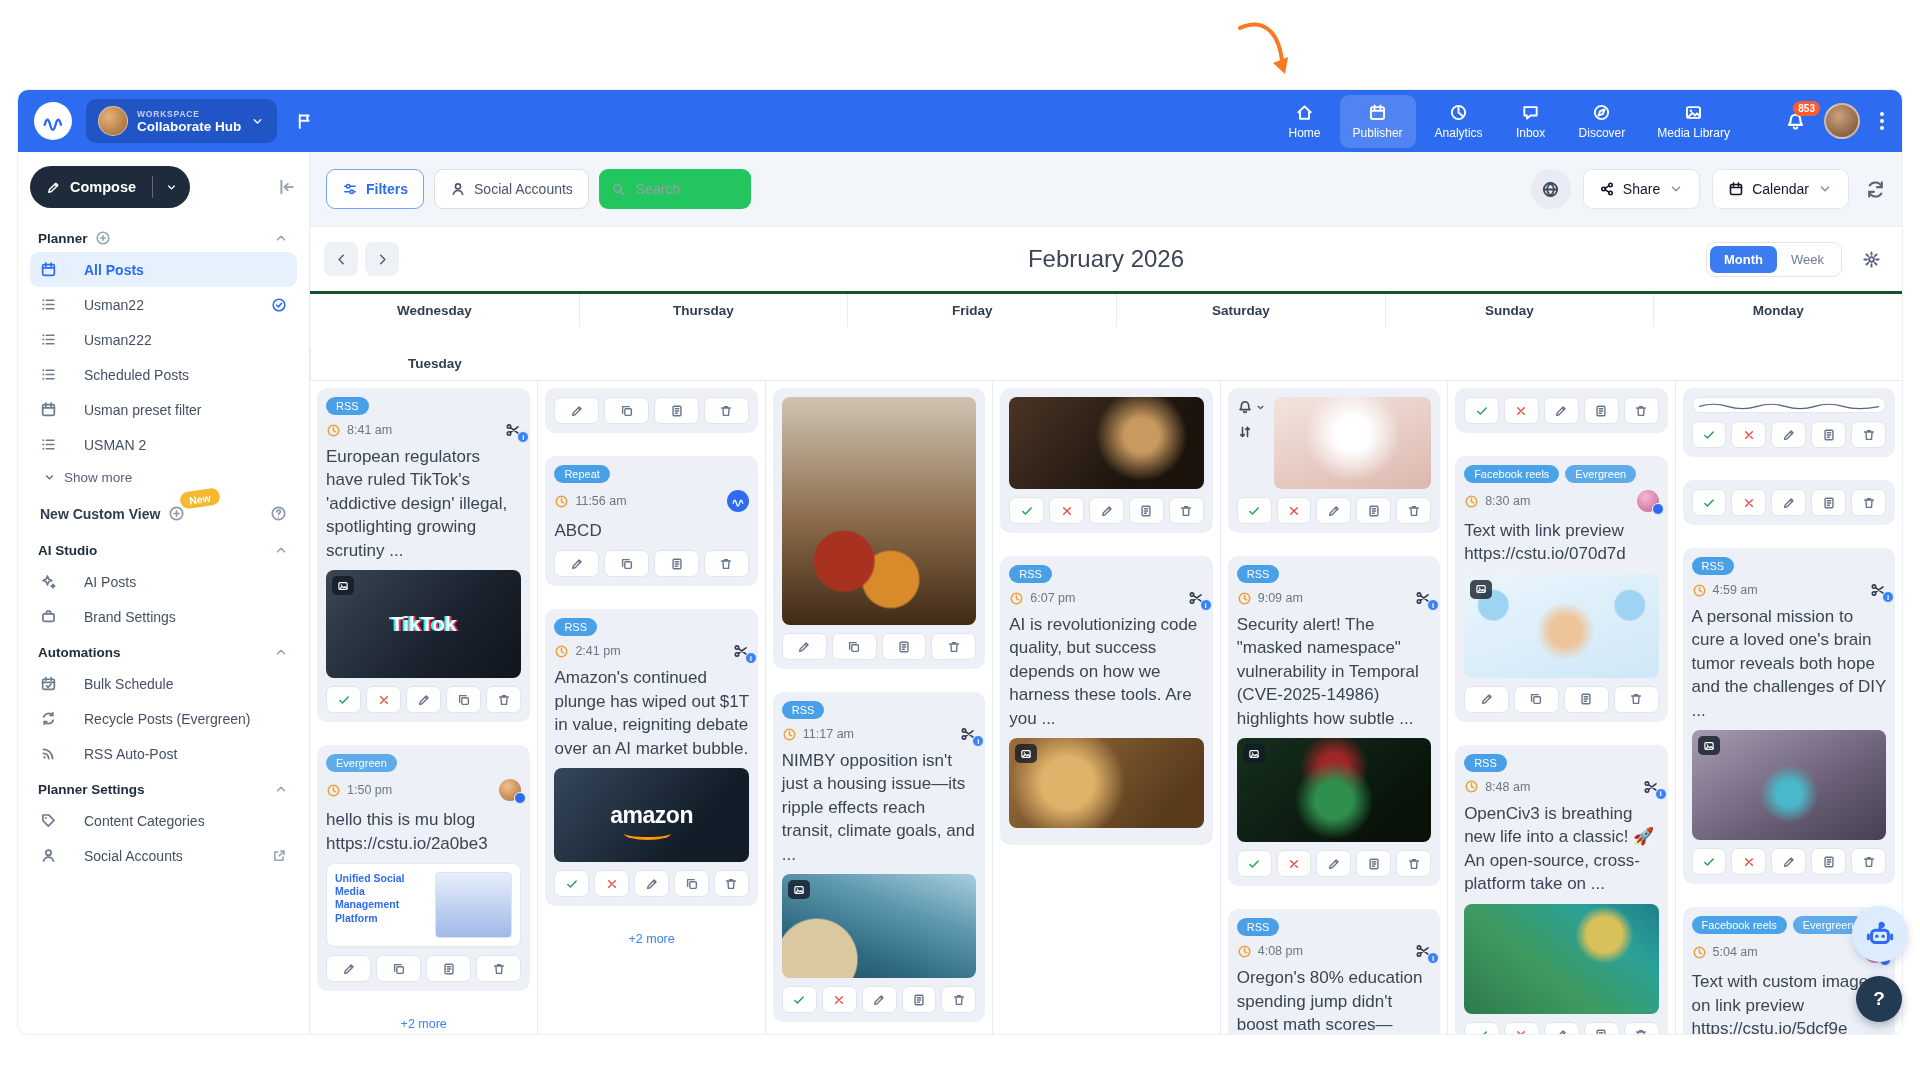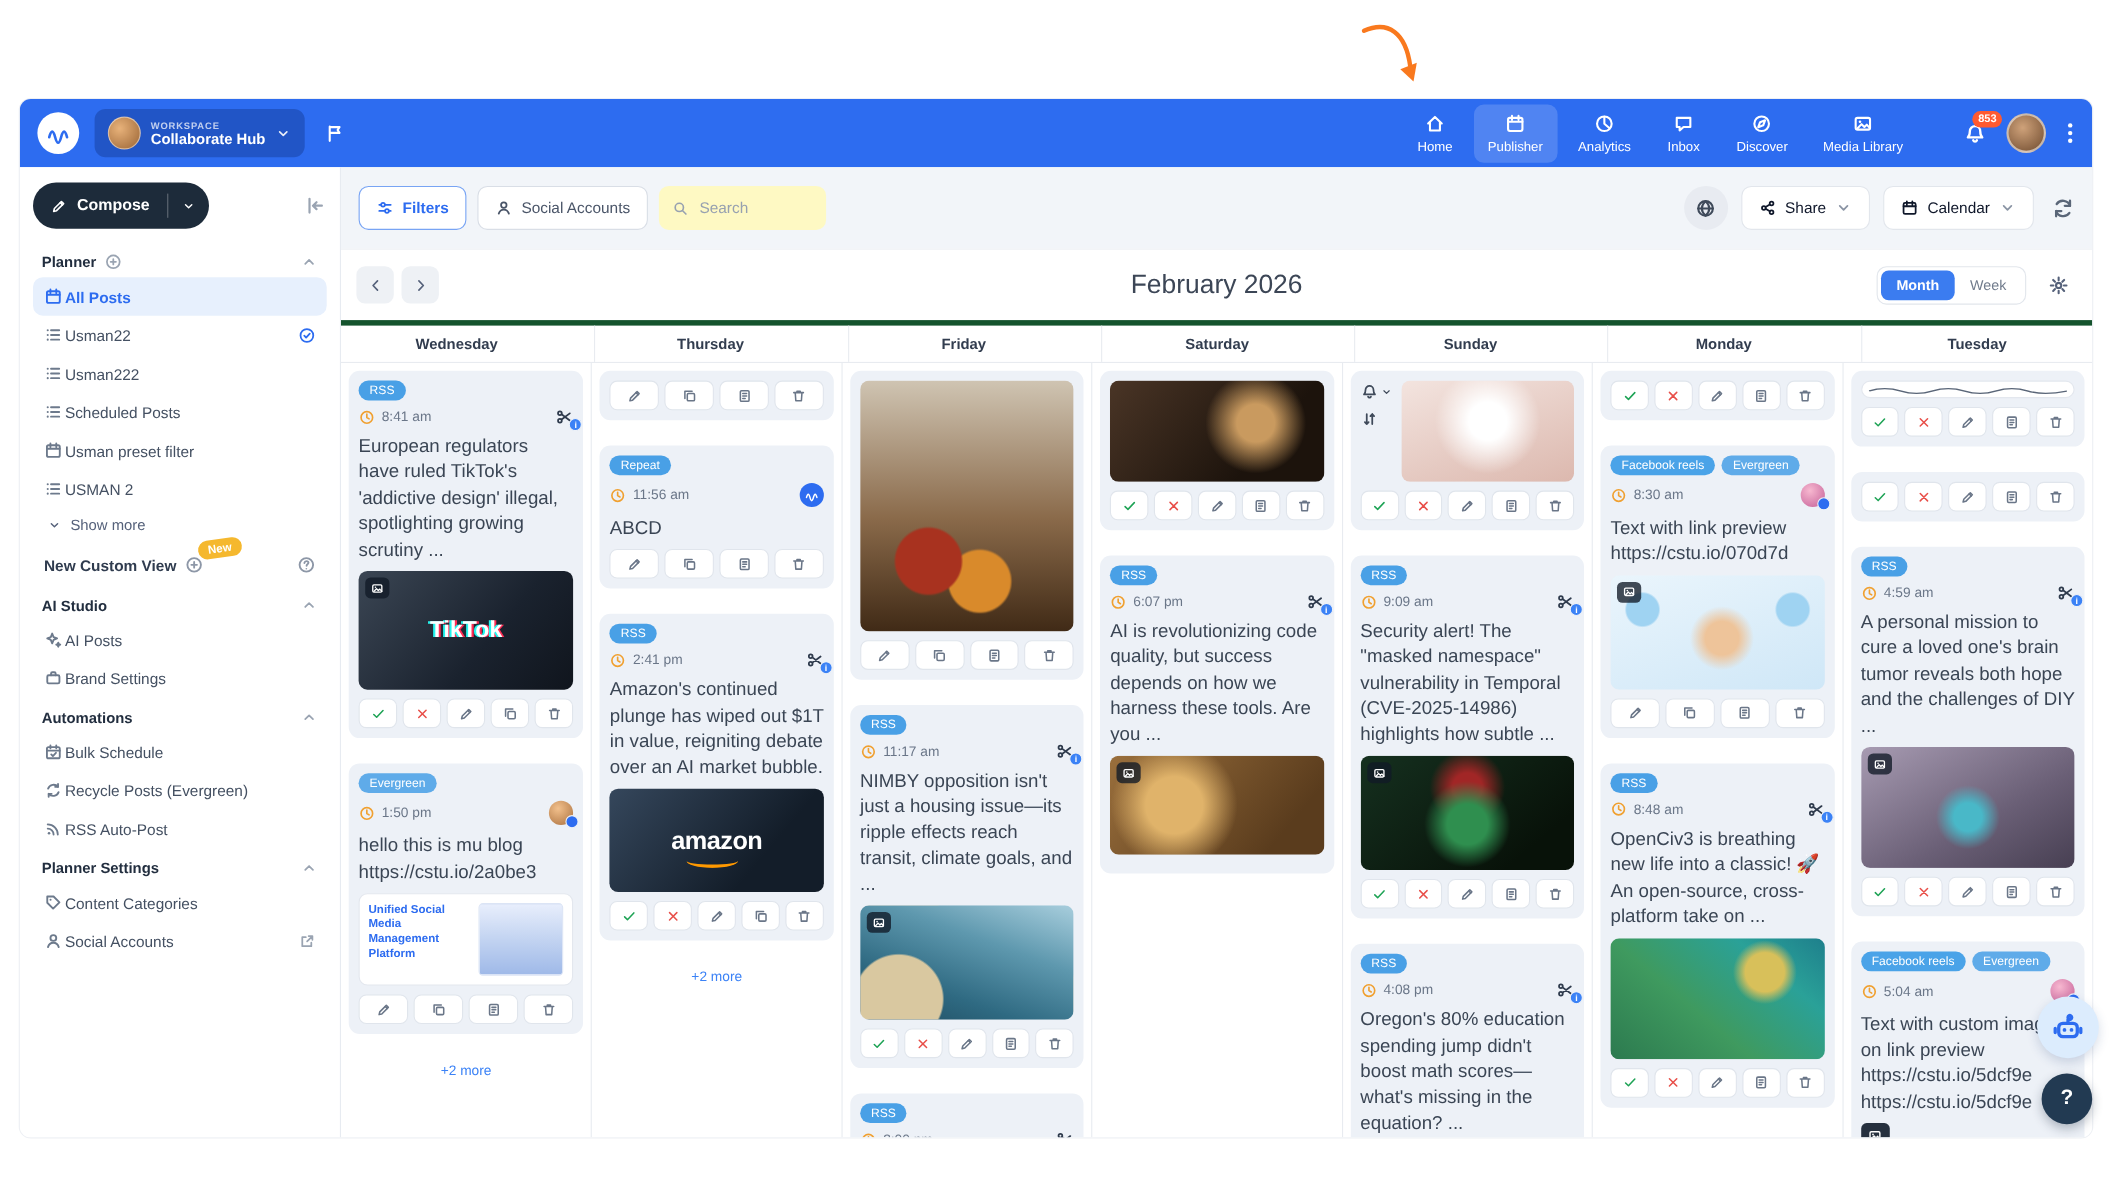--- a/index.html
+++ b/index.html
@@ -60,21 +60,21 @@
                  height:42px; overflow:hidden; cursor:pointer; }
   .compose-main { display:flex; align-items:center; gap:9px; padding:0 16px; font-size:14.5px; font-weight:600; }
   .compose-main .icn { width:15px; height:15px; }
   .compose-div { width:1px; height:22px; background:rgba(255,255,255,.3); }
   .compose-caret { padding:0 12px; display:flex; align-items:center; align-self:stretch; }
   .compose-caret .icn { width:13px; height:13px; }
   .collapse-btn { margin-left:auto; color:#9aa4b2; width:20px; height:20px; cursor:pointer; }
   .sec-head { display:flex; align-items:center; gap:7px; padding:10px 8px 6px; font-size:13.5px; font-weight:700; color:#222e3f; }
   .sec-head .plus { width:16px; height:16px; color:#9aa4b2; cursor:pointer; }
   .sec-head .chev { margin-left:auto; width:16px; height:16px; color:#9aa4b2; cursor:pointer; }
-  .side-item { display:flex; align-items:center; gap:2px; padding:9px 10px; border-radius:9px;
+  .side-item { display:flex; align-items:center; gap:27px; padding:9px 10px; border-radius:9px;
                font-size:14px; color:#445062; cursor:pointer; white-space:nowrap; }
   .side-item .icn { width:17px; height:17px; color:#6d7a8c; flex:none; }
   .side-item.active { background:#e7f0fd; color:#2d6cf0; font-weight:600; }
   .side-item.active .icn { color:#2d6cf0; }
   .side-item .trail { margin-left:auto; width:16px; height:16px; }
   .trail.blue { color:#2d6cf0; }
   .trail.gray { color:#9aa4b2; }
   .show-more { display:flex; align-items:center; gap:8px; padding:8px 10px 8px 13px; font-size:13.5px; color:#55617a; cursor:pointer; }
   .show-more .icn { width:13px; height:13px; }
   .custom-view { position:relative; display:flex; align-items:center; gap:8px; padding:12px 10px 10px;
@@ -85,21 +85,21 @@
   .help-circ { margin-left:auto; width:17px; height:17px; color:#8d97a7; cursor:pointer; }
 
   
   .main { flex:1; display:flex; flex-direction:column; min-width:0; background:#f2f5f9; }
   .toolbar { height:74px; display:flex; align-items:center; gap:10px; padding:0 16px; flex:none; }
   .tb-btn { height:40px; display:flex; align-items:center; gap:8px; border-radius:9px; padding:0 15px;
             font-size:14px; background:#fff; cursor:pointer; border:1px solid transparent; white-space:nowrap; }
   .tb-btn .icn { width:16px; height:16px; }
   .tb-filters { border-color:#78a4f4; color:#2d6cf0; font-weight:600; }
   .tb-social { border-color:#d9dee6; color:#4a5568; }
-  .search-box { height:40px; width:152px; background:#fef9c3; border-radius:9px; display:flex;
+  .search-box { height:40px; width:152px; background:#22c55e; border-radius:9px; display:flex;
                 align-items:center; gap:8px; padding:0 12px; color:#97a1b0; }
   .search-box .icn { width:15px; height:15px; flex:none; }
   .search-box input { border:0; background:transparent; outline:0; font-size:14px; color:#4a5568; width:100%; font-family:inherit; }
   .search-box input::placeholder { color:#97a1b0; }
   .tb-right { margin-left:auto; display:flex; align-items:center; gap:12px; }
   .globe-btn { width:40px; height:40px; border-radius:50%; background:#e8ebf1; display:flex;
                align-items:center; justify-content:center; color:#3f4a5a; cursor:pointer; }
   .globe-btn .icn { width:19px; height:19px; }
   .tb-share, .tb-cal { border-color:#e2e6ec; color:#0f172a; }
   .chev-sm { width:12px; height:12px; color:#8a94a4; }
@@ -112,21 +112,21 @@
   .cnav-btn { width:34px; height:34px; border-radius:8px; background:#eef1f5; display:flex;
               align-items:center; justify-content:center; color:#55617a; cursor:pointer; }
   .cnav-btn .icn { width:15px; height:15px; }
   .cal-title { position:absolute; left:0; right:0; text-align:center; font-size:24px; color:#3c4656; pointer-events:none; }
   .cal-right { margin-left:auto; display:flex; align-items:center; gap:12px; z-index:1; }
   .view-toggle { display:flex; background:#fff; border:1px solid #e2e6ec; border-radius:9px; padding:3px; }
   .vt { padding:6px 14px; font-size:13px; border-radius:7px; cursor:pointer; color:#707b8c; }
   .vt.active { background:#3b7cf0; color:#fff; font-weight:600; }
   .gear-btn { width:34px; height:34px; display:flex; align-items:center; justify-content:center; color:#55617a; cursor:pointer; }
   .gear-btn .icn { width:19px; height:19px; }
-  .day-heads { display:grid; grid-template-columns:repeat(7,1fr); border-top:5px solid #14532d; border-bottom:1px solid #e8ebf0; flex:none;gap:20px; }
+  .day-heads { display:grid; grid-template-columns:repeat(6,1fr); border-top:3px solid #14532d; border-bottom:1px solid #e8ebf0; flex:none;gap:20px; }
   .day-head { height:33px; display:flex; align-items:center; justify-content:center; font-size:13.5px;
               font-weight:700; color:#323d4f; border-left:1px solid #e8ebf0; }
   .day-head:first-child { border-left:0; }
   .cal-body { flex:1; display:grid; grid-template-columns:repeat(7,1fr); min-height:0; overflow:hidden; }
   .day-col { border-left:1px solid #e8ebf0; padding:7px; overflow:hidden; min-width:0; }
   .day-col:first-child { border-left:0; }
 
   
   .post-card { background:#edf1f7; border-radius:10px; padding:9px; margin-bottom:23px; cursor:pointer; }
   .badge-row { display:flex; gap:6px; margin-bottom:7px; flex-wrap:wrap; }

